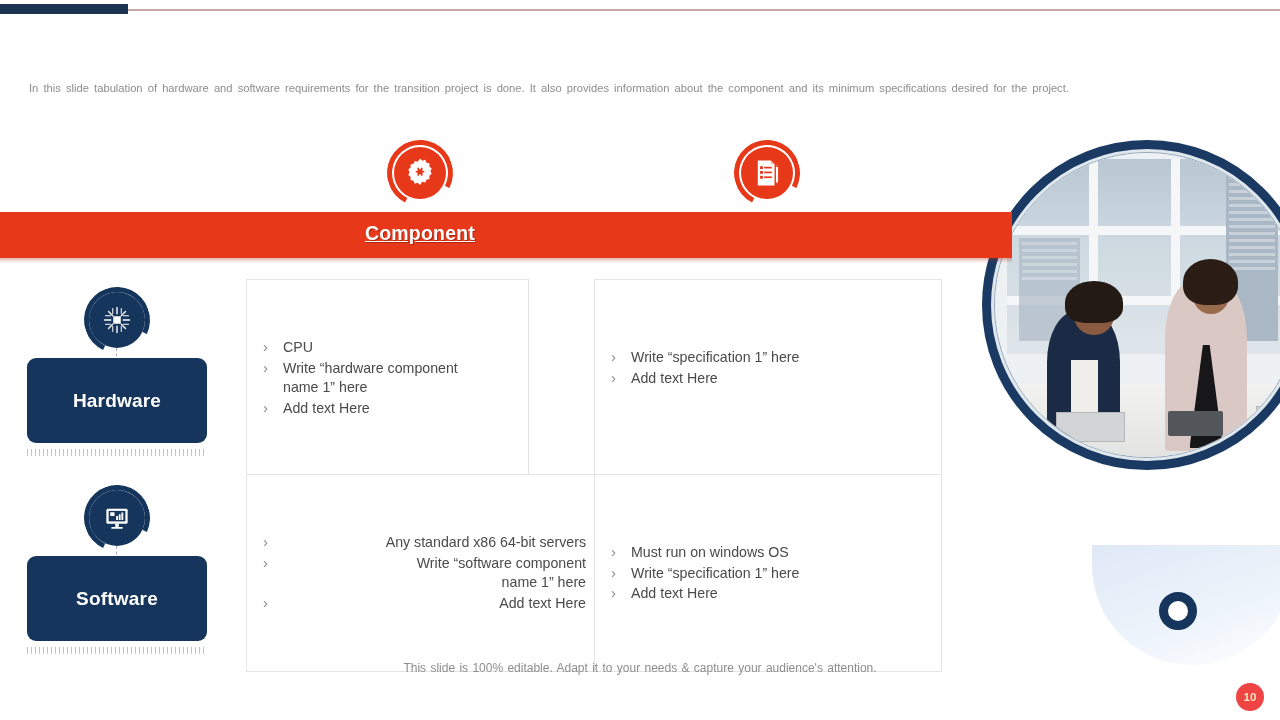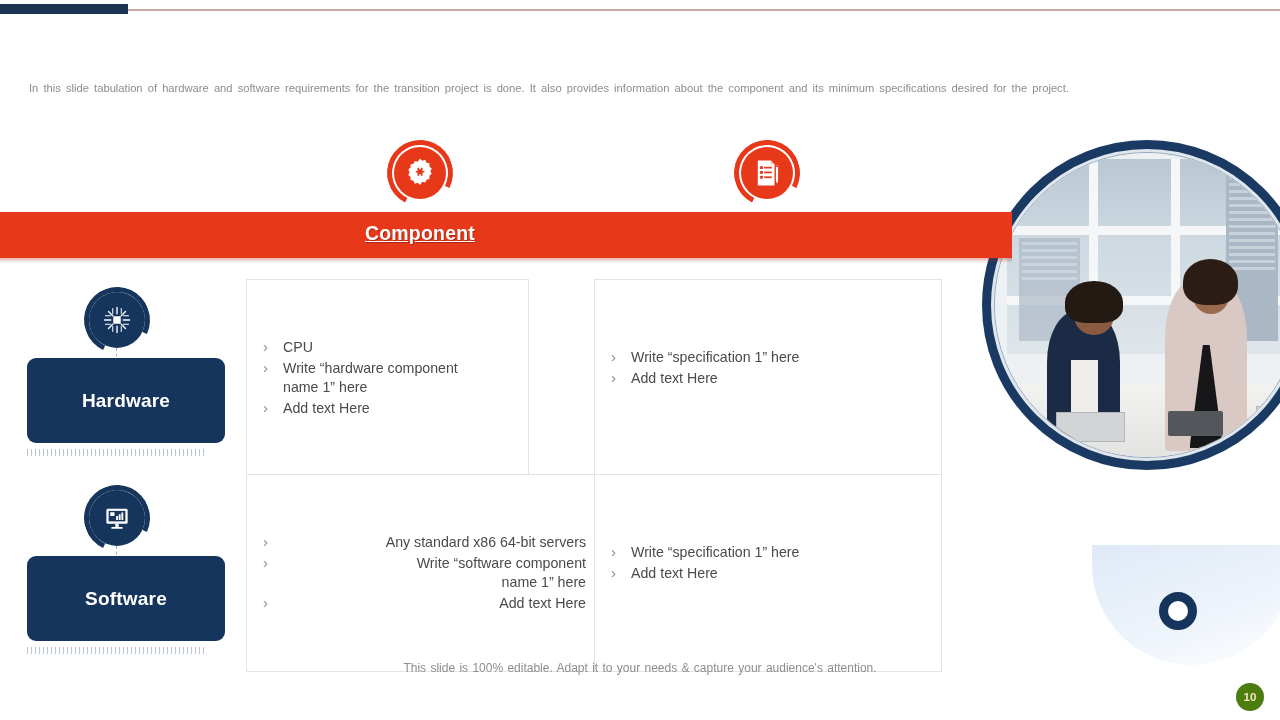--- a/index.html
+++ b/index.html
@@ -119,21 +119,21 @@
     position:absolute;left:-5px;top:-5px;width:66px;height:66px;border-radius:50%;
     border:5px solid #16355c;border-bottom-color:transparent;
     transform:rotate(-20deg);box-sizing:border-box;
   }
   .cat-badge svg{width:30px;height:30px;position:relative;}
   .cat-stem{position:absolute;left:89px;top:56px;width:1px;height:30px;
     border-left:1px dashed #9fb0c4;}
   .cat-node{position:absolute;left:84px;top:82px;width:11px;height:11px;
     border-radius:50%;border:1.5px solid #9fb0c4;background:#16355c;box-sizing:border-box;}
   .cat-box{
-    position:absolute;left:0;top:66px;width:198px;height:85px;
+    position:absolute;left:0;top:66px;width:180px;height:85px;
     background:#16355c;border-radius:9px;
     display:flex;align-items:center;justify-content:center;
   }
   .cat-box span{font-size:19px;font-weight:bold;color:#fff;letter-spacing:.2px;}
   .cat-ticks{
     position:absolute;left:0;top:157px;width:180px;height:7px;
     background-image:repeating-linear-gradient(90deg,#b9c4d1 0 1px,transparent 1px 4px);
   }
 
   
@@ -159,21 +159,21 @@
     color:#8b8b8b;font-size:15px;line-height:19.5px;
   }
 
   
   .footer-note{
     position:absolute;left:0;top:661px;width:1280px;text-align:center;
     font-size:12px;color:#8d8d8d;word-spacing:1px;
   }
   .page-badge{
     position:absolute;left:1236px;top:683px;width:28px;height:28px;border-radius:50%;
-    background:#4d7c0f;color:#f6e6bf;font-size:11.5px;font-weight:bold;
+    background:#ef4444;color:#f6e6bf;font-size:11.5px;font-weight:bold;
     display:flex;align-items:center;justify-content:center;
   }
 </style>
 </head>
 <body>
 
 <div class="slide">
 
   <div class="top-rule"></div>
   <div class="top-tab"></div>
@@ -325,20 +325,21 @@
       <ul class="bullets">
         <li>Any standard x86 64-bit servers</li>
         <li>Write “software component
  name 1” here</li>
         <li>Add text Here</li>
       </ul>
     </div>
 
     <div class="tcell" id="cell-r2c2">
       <ul class="bullets">
+        <li>Must run on windows OS</li>
         <li>Write “specification 1” here</li>
         <li>Add text Here</li>
       </ul>
     </div>
 
   </div>
 
   <div class="footer-note">This slide is 100% editable. Adapt it to your needs &amp; capture your audience's attention.</div>
   <div class="page-badge">10</div>
 

